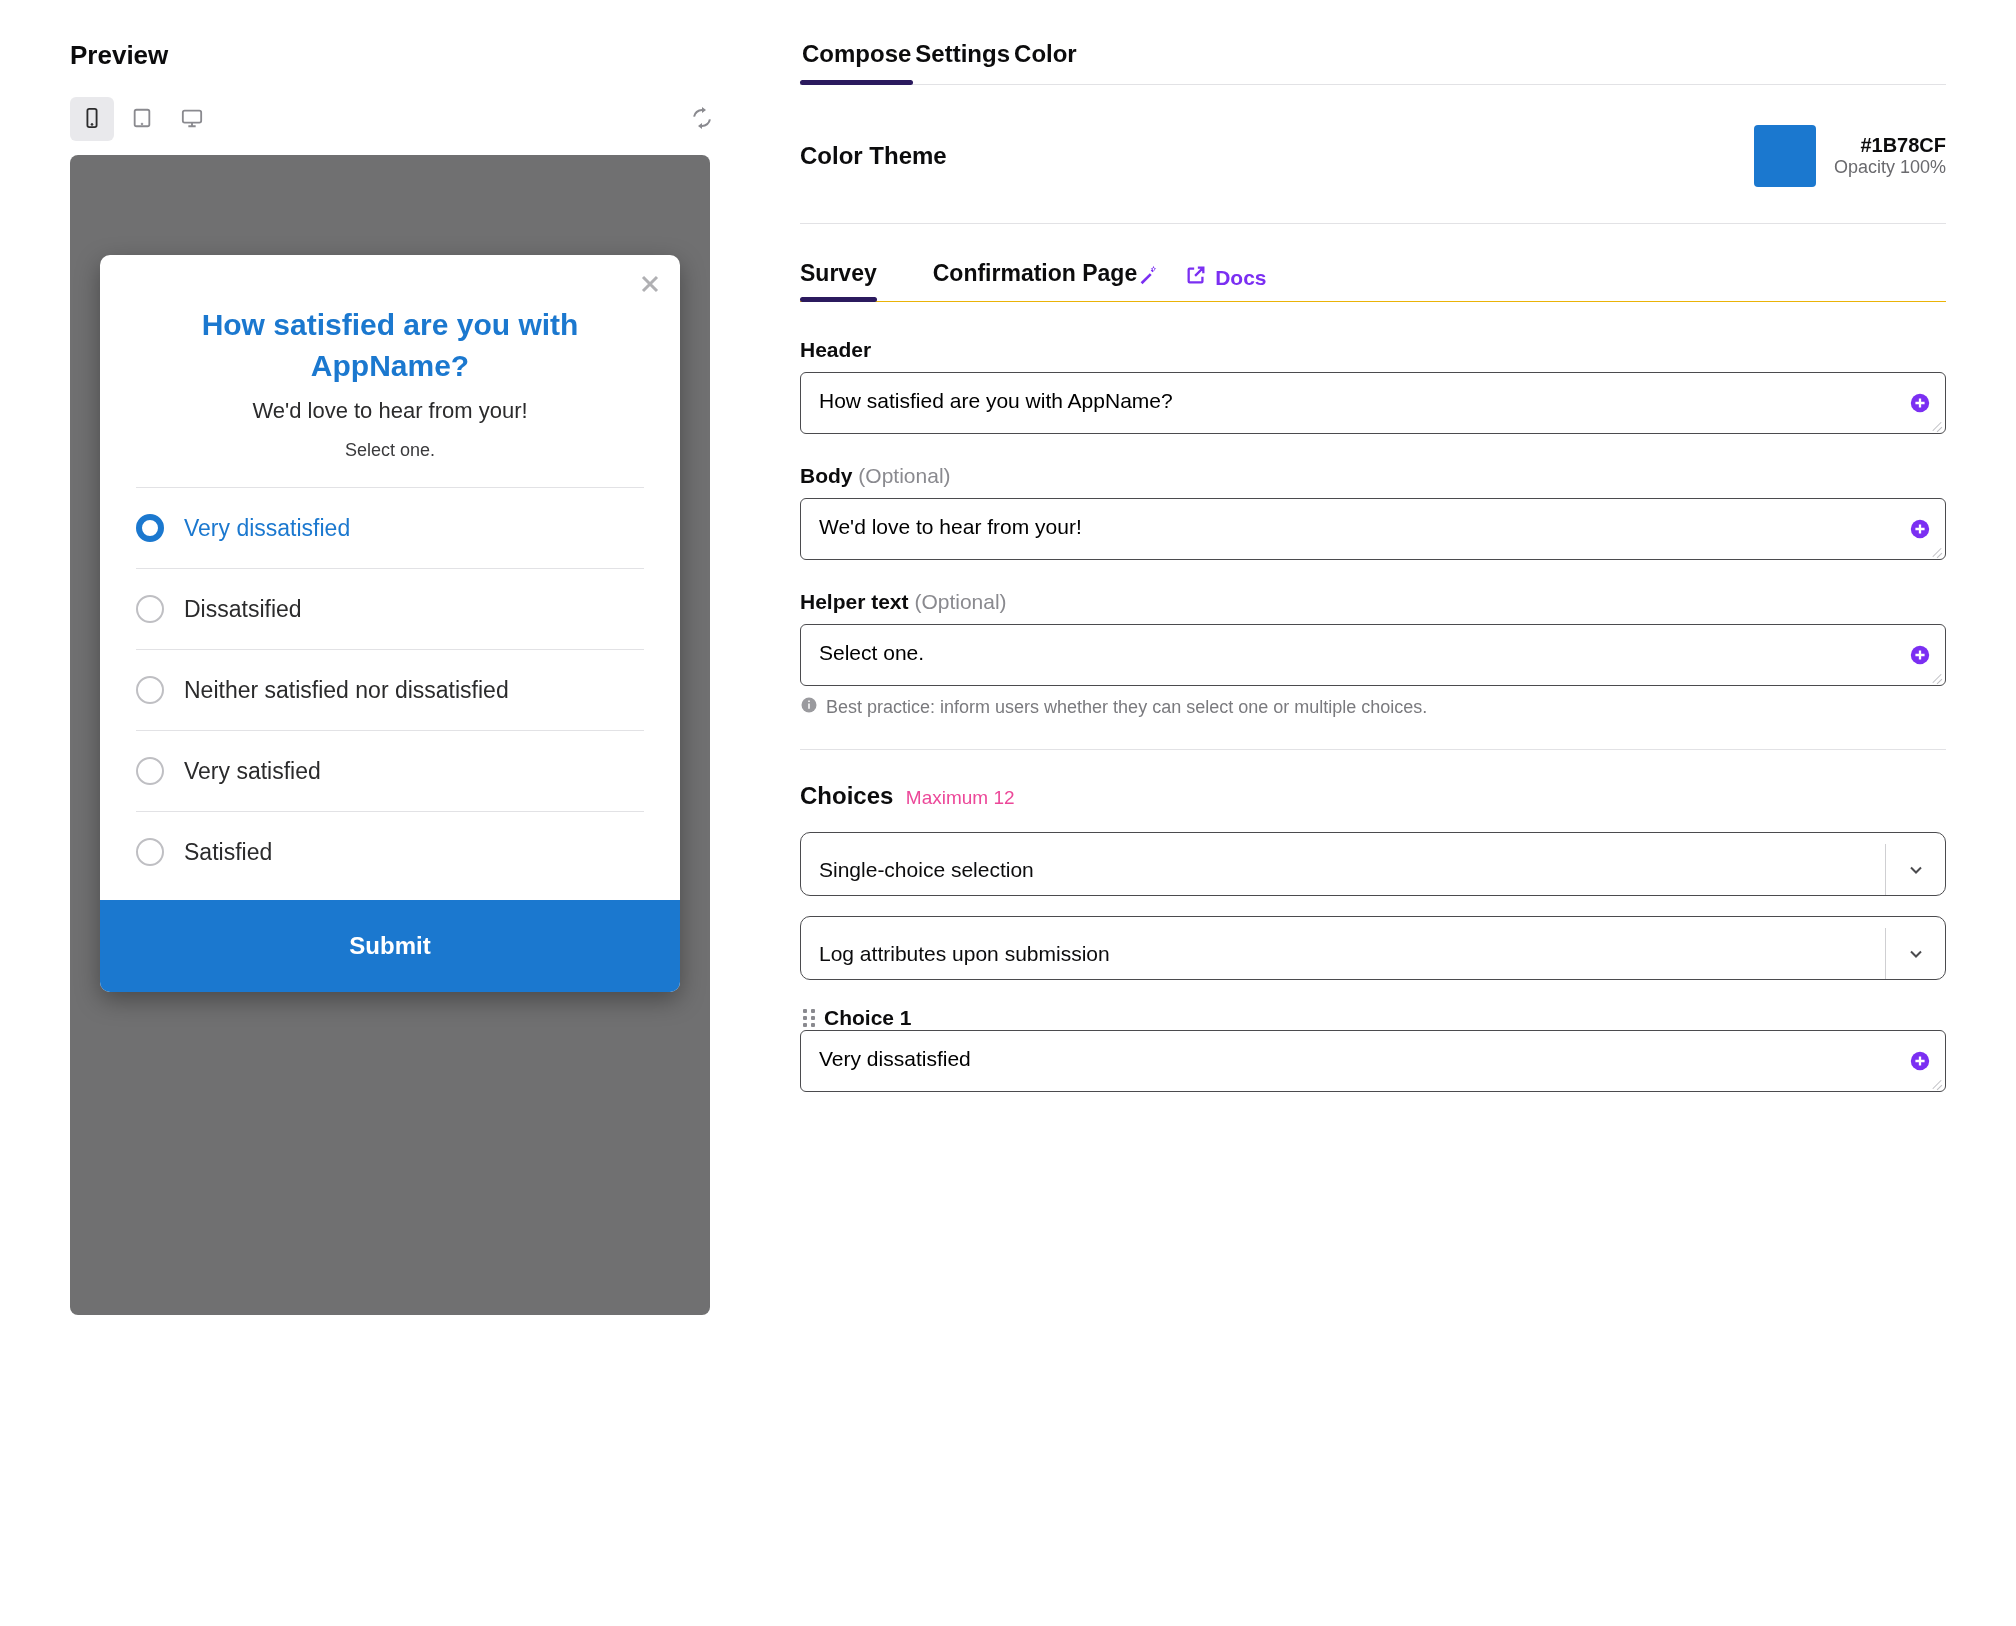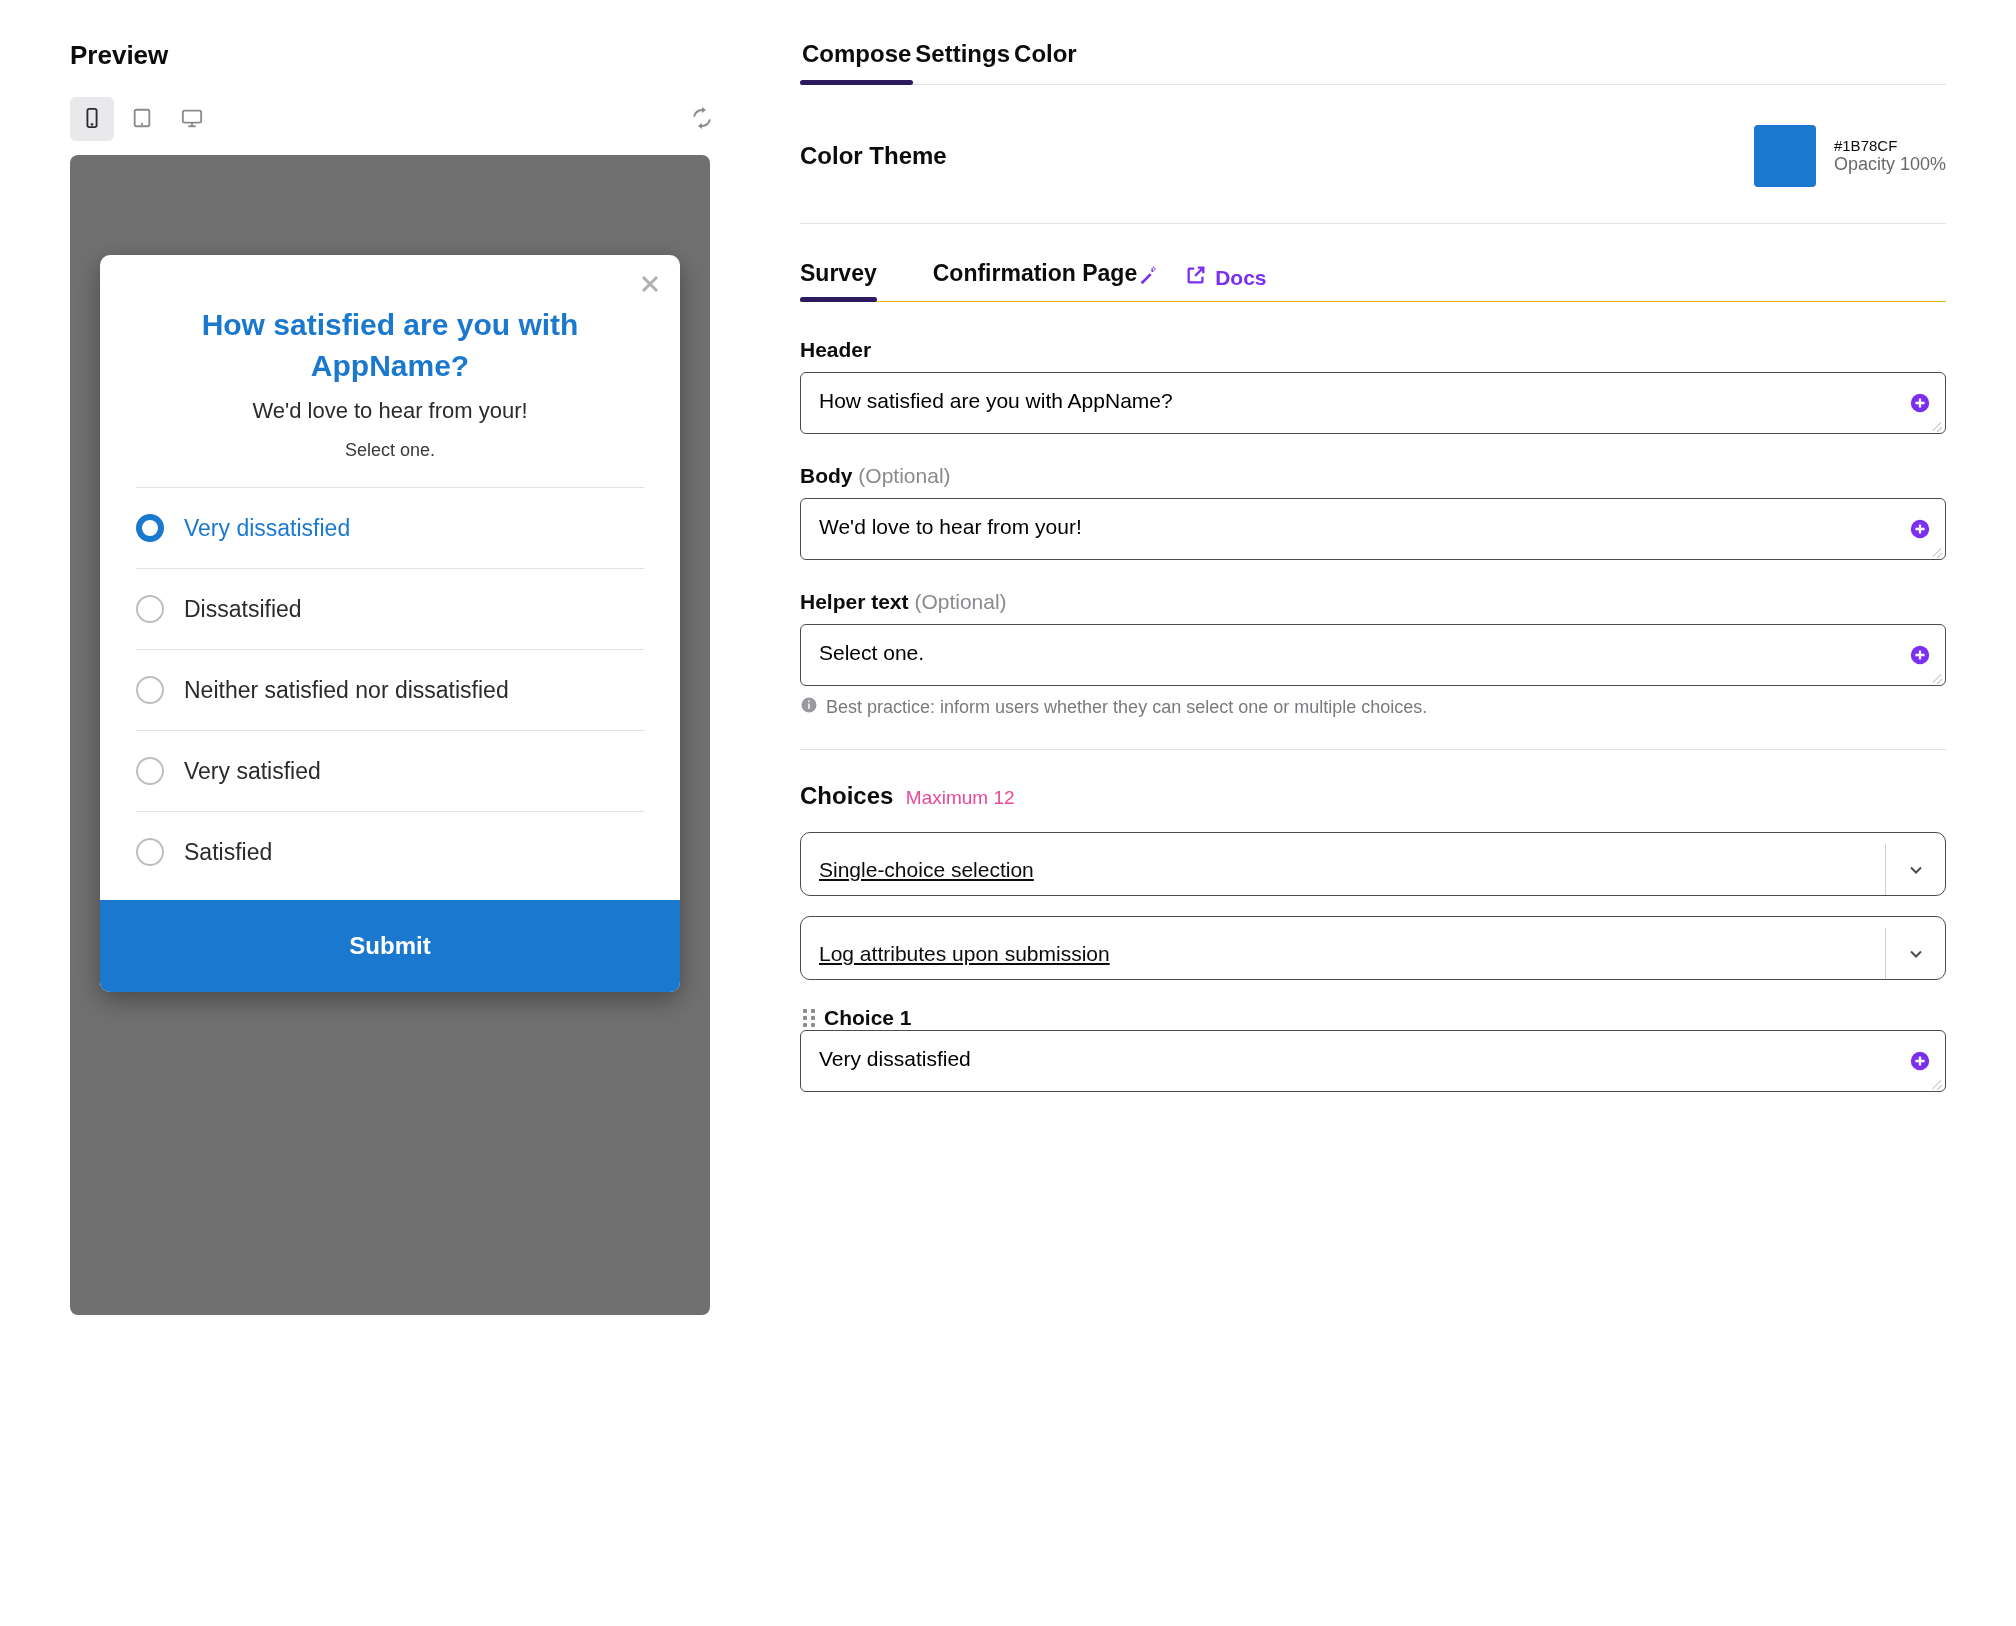--- a/index.html
+++ b/index.html
@@ -94,21 +94,21 @@
     content: ""; position: absolute; left: 0; right: 0; bottom: -1px;
     height: 5px; background: #2b1a5e; border-radius: 3px;
   }
 
   .section { border-bottom: 1px solid #e2e2e5; padding-bottom: 36px; margin-bottom: 36px; }
   .section-row { display: flex; justify-content: space-between; align-items: center; }
   .section-title { font-size: 24px; font-weight: 700; }
 
   .swatch-row { display: flex; align-items: center; gap: 18px; }
   .swatch { width: 62px; height: 62px; border-radius: 4px; background: #1B78CF; }
-  .swatch-text .hex { font-size: 15px; font-weight: 400; }
+  .swatch-text .hex { font-size: 20px; font-weight: 700; text-align: right; }
   .swatch-text .opacity { font-size: 18px; color: #6a6a6e; }
 
   .subtabs-row { display:flex; align-items:flex-end; border-bottom:1px solid #eab308; margin-bottom:36px; }
   .subtabs { display: flex; gap: 56px; }
   .subtab {
     font-size: 23px; font-weight: 700; padding-bottom: 14px;
     border: none; background: transparent; cursor: pointer; color: #0c0c0d;
     position: relative;
   }
   .subtab.active::after {
@@ -155,21 +155,20 @@
   .hint-row svg { width:18px; height:18px; fill:#9a9a9e; flex:0 0 18px; }
 
   .choices-title-row { margin-bottom: 22px; }
   .choices-title-row .max { font-size:19px; color:#ec4899; margin-left:8px; font-weight:400; }
 
   .select-like {
     border: 1.5px solid #4b4b4e; border-radius: 10px;
     display:flex; align-items:center; justify-content:space-between;
     padding: 11px 0 0 18px; height: 64px; margin-bottom: 20px;
     cursor: pointer;
-    text-decoration: underline;
   }
   .select-like .sel-label { font-size: 21px; }
   .select-like .chev-box {
     width: 60px; height: 100%; border-left: 1px solid #cfcfd2;
     display:flex; align-items:center; justify-content:center;
   }
   .select-like .chev-box svg { width: 20px; height: 20px; stroke:#4b4b4e; stroke-width:2.4; fill:none;}
 
   .choice-block { margin-top: 26px; }
   .choice-head { display:flex; align-items:center; gap:6px; margin-bottom:0; }

